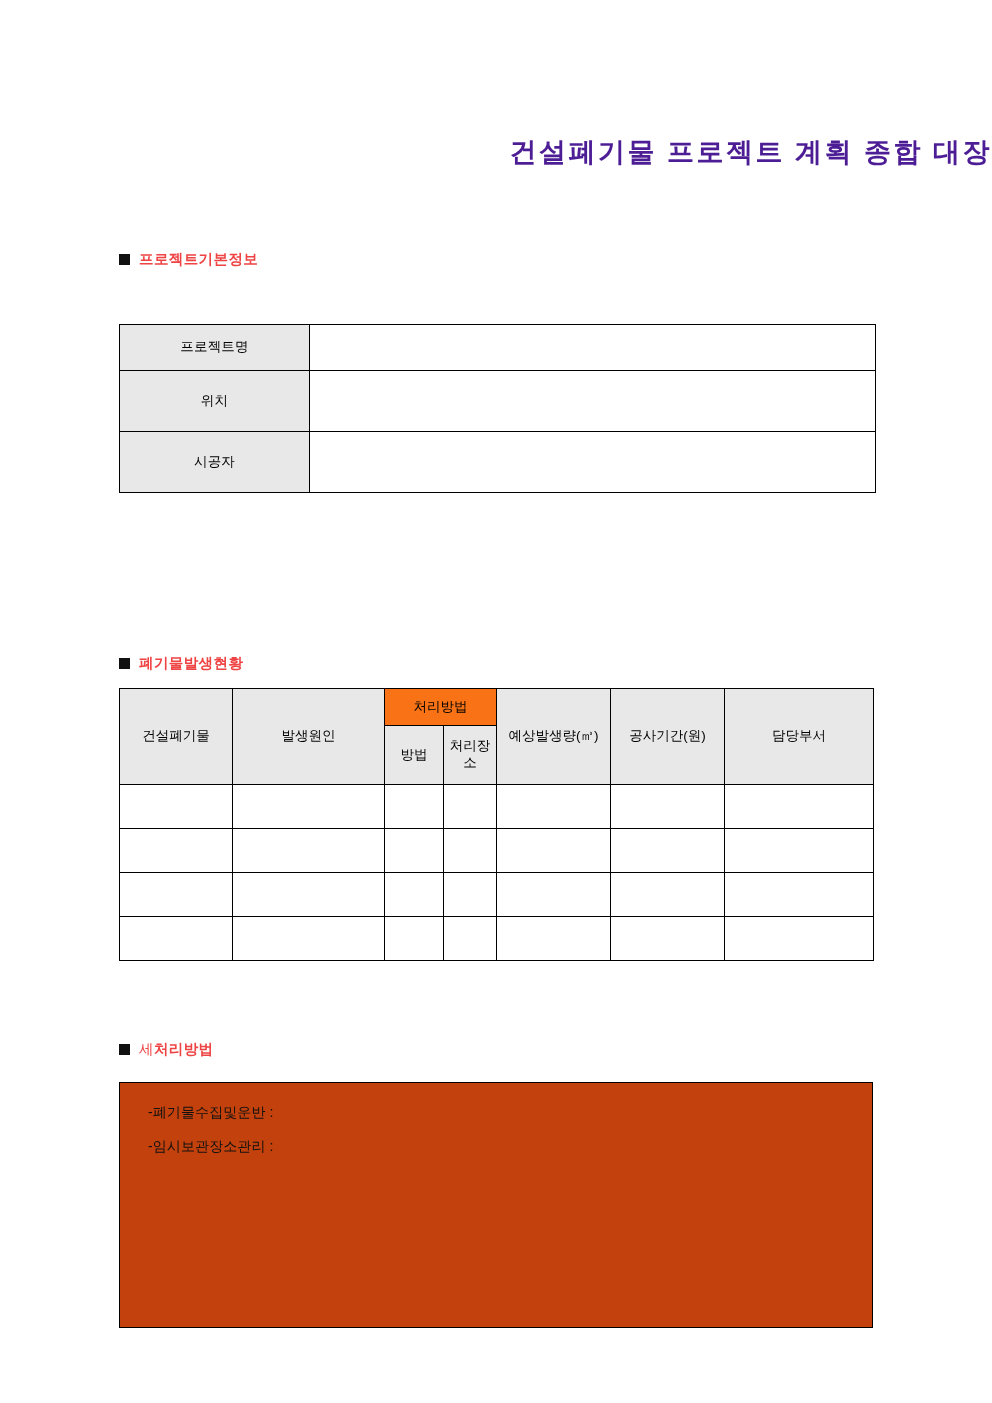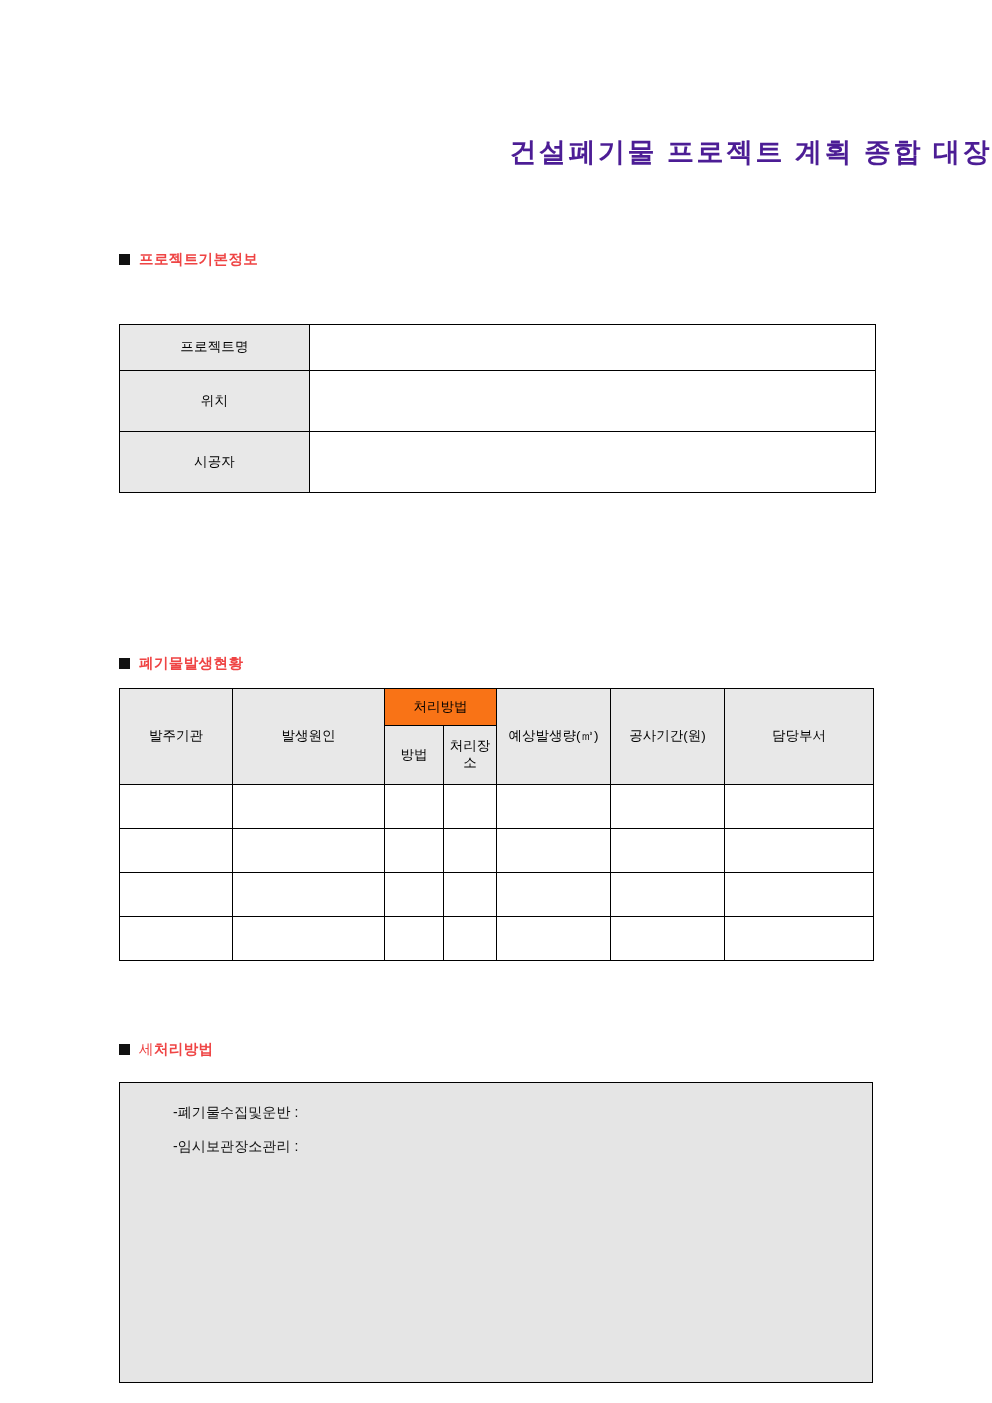--- a/index.html
+++ b/index.html
@@ -139,25 +139,24 @@
     padding: 0 4px;
     word-break: break-all;
   }
 
   
   #plan-box {
     position: absolute;
     left: 119px;
     top: 1082px;
     width: 754px;
-    height: 301px;
+    height: 246px;
     border: 1px solid #000;
     box-sizing: border-box;
-    background: #e5e5e5;
-    padding-left: 25px;
+    background: #c2410c;
   }
   #plan-box .plan-list {
     margin: 0;
     padding: 22px 0 0 28px;
     list-style: none;
   }
   #plan-box .plan-list li {
     font-size: 14px;
     line-height: 1.0;
     margin-bottom: 20px;
@@ -205,21 +204,21 @@
       <col class="c-type">
       <col class="c-cause">
       <col class="c-way">
       <col class="c-place">
       <col class="c-vol">
       <col class="c-cost">
       <col class="c-dept">
     </colgroup>
     <thead>
       <tr>
-        <th class="h-tall" rowspan="2">발주기관</th>
+        <th class="h-tall" rowspan="2">건설폐기물</th>
         <th class="h-tall" rowspan="2">발생원인</th>
         <th class="h-grp" colspan="2">처리방법</th>
         <th class="h-tall" rowspan="2">
           <span class="vol-text">예상발생량(㎥)</span>
         </th>
         <th class="h-tall" rowspan="2">공사기간(원)</th>
         <th class="h-tall" rowspan="2">담당부서</th>
       </tr>
       <tr>
         <th class="h-sub">방법</th>

